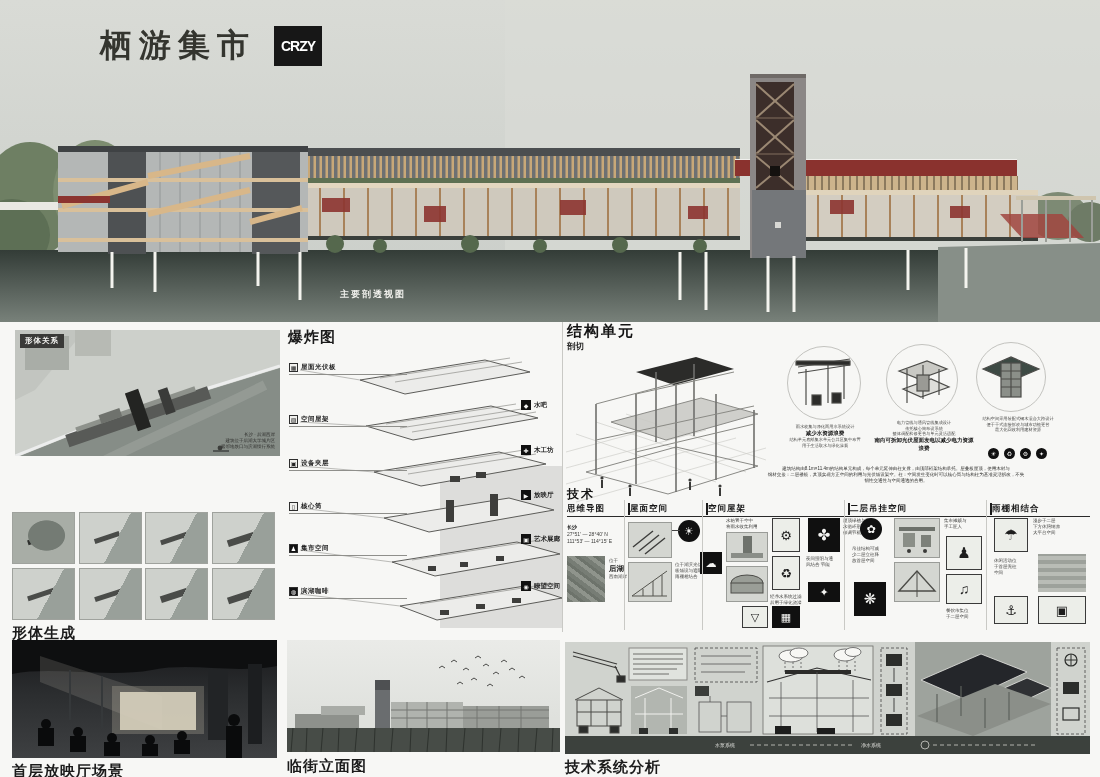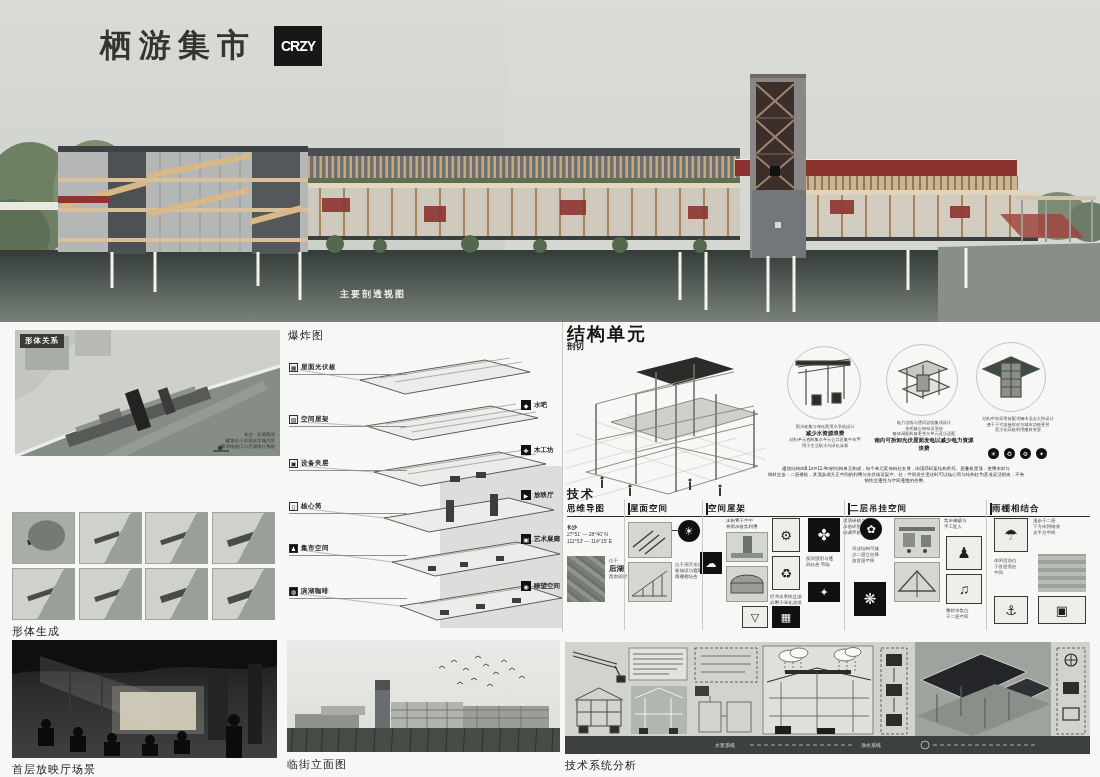--- a/index.html
+++ b/index.html
@@ -4,21 +4,21 @@
 <style>
 *{margin:0;padding:0;box-sizing:border-box}
 html,body{background:#dcdcd8}
 body{font-family:"Liberation Sans","DejaVu Sans",sans-serif;color:#222}
 #poster{position:relative;width:1100px;height:777px;margin:0 auto;background:#f7f7f5;overflow:hidden}
 .abs{position:absolute}
 .pre{white-space:pre-line}
 .t4{font-size:4.5px;line-height:1.35;color:#3d3d3b}
 .t45{font-size:5px;line-height:1.35;color:#3d3d3b}
 .bold{font-weight:bold;color:#151515}
-.cap9{font-size:11px;font-weight:normal;color:#1b1b1b;letter-spacing:1px}
+.cap9{font-size:15px;font-weight:bold;color:#1b1b1b;letter-spacing:1px}
 .hdrcol{font-size:8.5px;font-weight:bold;color:#161616;letter-spacing:1px}
 .hdrcol.bar{border-left:2px solid #1a1a1a;}
 .vline{width:1px;background:#c9c9c5}
 .hline{height:1px;background:#2a2a2a}
 .tile{background:#d4d6d1;border:1px solid #9a9c98}
 .oicon{border:1px solid #3a3a3a;background:#eceee9;color:#1d1d1d;display:flex;align-items:center;justify-content:center}
 .bicon{background:#101010;color:#f4f4f2;display:flex;align-items:center;justify-content:center}
 .ricon{background:#101010;color:#f4f4f2;border-radius:50%;display:flex;align-items:center;justify-content:center}
 .explabel{display:flex;align-items:center;gap:3px;border-bottom:1px solid #8f8f8b;padding-bottom:2px;width:118px}
 .explabel .bx{width:9px;height:9px;border:1px solid #2e2e2e;background:#f1f1ee;flex:0 0 auto;font-size:6px;display:flex;align-items:center;justify-content:center;color:#222}
@@ -354,21 +354,21 @@
     <span class="bi bicon">▣</span>
     <span class="tx">艺术展廊</span>
     </div>
   <div class="abs rlabel" style="left:521px;top:581px">
     <span class="bi bicon">◉</span>
     <span class="tx">瞭望空间</span>
     </div>
 
   <div class="abs vline" style="left:562px;top:322px;height:310px"></div>
 
-  <div class="abs" style="left:567px;top:322px;font-size:18px;font-weight:bold;color:#141414;letter-spacing:2px">结构单元</div>
+  <div class="abs" style="left:567px;top:322px;font-size:15px;font-weight:bold;color:#141414;letter-spacing:2px">结构单元</div>
   <div class="abs" style="left:567px;top:341px;font-size:8.5px;font-weight:bold;color:#222">剖切</div>
 
   <svg class="abs" style="left:566px;top:352px" width="205" height="152" viewBox="0 0 205 152">
     <g stroke="#cfcfca" stroke-width="0.7">
       <line x1="0" y1="100" x2="110" y2="70"></line>
         <line x1="0" y1="116" x2="140" y2="78"></line>
       <line x1="0" y1="132" x2="170" y2="86"></line>
         <line x1="10" y1="150" x2="200" y2="96"></line>
       <line x1="30" y1="70" x2="180" y2="120"></line>
         <line x1="10" y1="82" x2="150" y2="130"></line>

